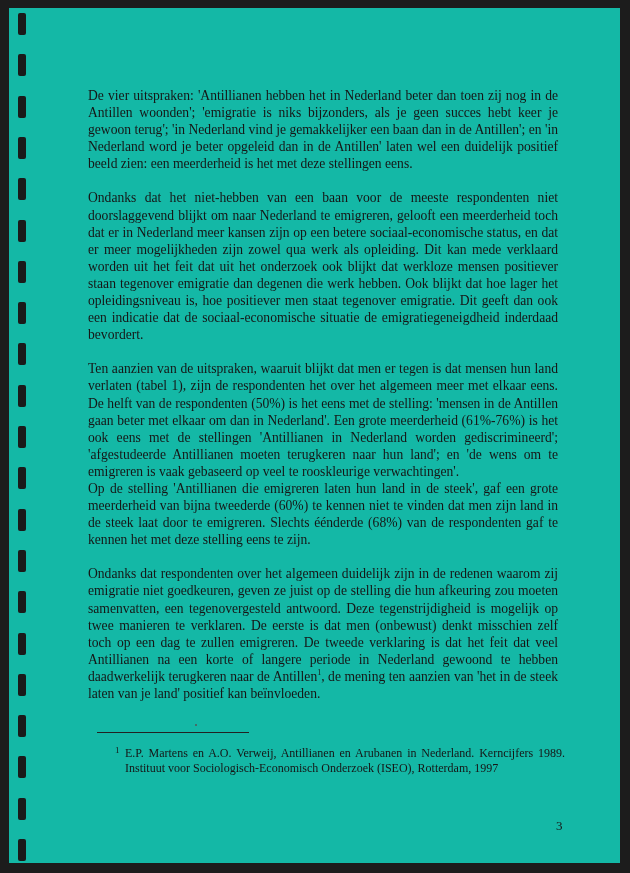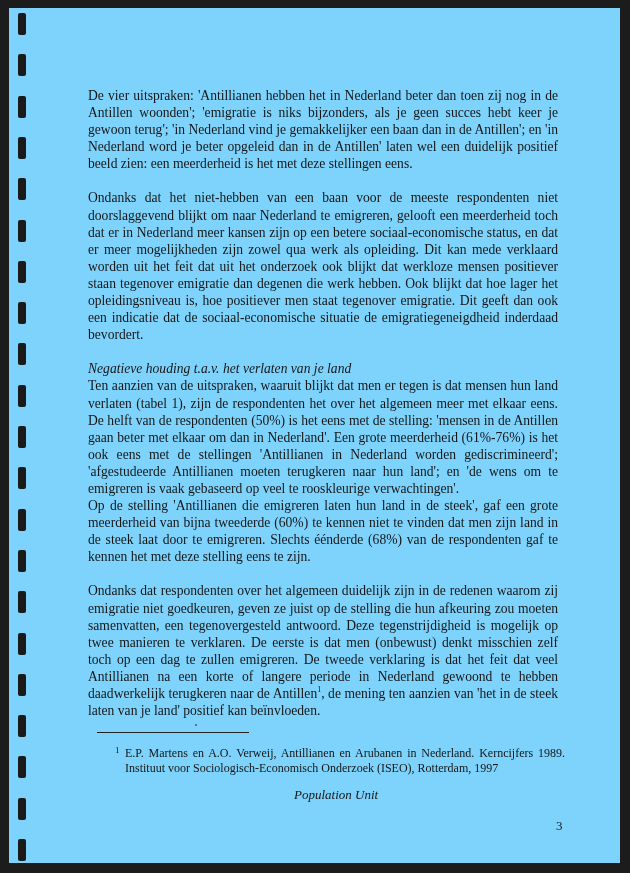--- a/index.html
+++ b/index.html
@@ -8,21 +8,21 @@
       background: #1c1c1c;
       position: relative;
       overflow: hidden;
       font-family: "Liberation Serif", "DejaVu Serif", serif;
       color: #161616;
     }
     .page {
       position: absolute;
       left: 9px; top: 8px;
       width: 611px; height: 855px;
-      background: #7dd3fc;
+      background: #14b8a6;
     }
     .binding {
       position: absolute;
       left: 9px; top: 5px;
       width: 9px; height: 850px;
     }
     .binding .mark {
       position: absolute;
       left: 0; width: 8px; height: 22px;
       background: #1a1a1a;
@@ -109,32 +109,30 @@
       <div class="mark" style="top: 743.4px;"></div>
       <div class="mark" style="top: 784.7px;"></div>
       <div class="mark" style="top: 826px;"></div>
     </div>
 
   <div class="content">
     <p>De vier uitspraken: 'Antillianen hebben het in Nederland beter dan toen zij nog in de Antillen woonden'; 'emigratie is niks bijzonders, als je geen succes hebt keer je gewoon terug'; 'in Nederland vind je gemakkelijker een baan dan in de Antillen'; en 'in Nederland word je beter opgeleid dan in de Antillen' laten wel een duidelijk positief beeld zien: een meerderheid is het met deze stellingen eens.</p>
     <div class="gap"></div>
     <p>Ondanks dat het niet-hebben van een baan voor de meeste respondenten niet doorslaggevend blijkt om naar Nederland te emigreren, gelooft een meerderheid toch dat er in Nederland meer kansen zijn op een betere sociaal-economische status, en dat er meer mogelijkheden zijn zowel qua werk als opleiding. Dit kan mede verklaard worden uit het feit dat uit het onderzoek ook blijkt dat werkloze mensen positiever staan tegenover emigratie dan degenen die werk hebben. Ook blijkt dat hoe lager het opleidingsniveau is, hoe positiever men staat tegenover emigratie. Dit geeft dan ook een indicatie dat de sociaal-economische situatie de emigratiegeneigdheid inderdaad bevordert.</p>
     <div class="gap"></div>
-    <p class="subhead">Negatieve houding t.a.v. het verlaten van je land</p>
     <p>Ten aanzien van de uitspraken, waaruit blijkt dat men er tegen is dat mensen hun land verlaten (tabel 1), zijn de respondenten het over het algemeen meer met elkaar eens. De helft van de respondenten (50%) is het eens met de stelling: 'mensen in de Antillen gaan beter met elkaar om dan in Nederland'. Een grote meerderheid (61%-76%)  is het ook eens met de stellingen 'Antillianen in Nederland worden gediscrimineerd'; 'afgestudeerde Antillianen moeten terugkeren naar hun land'; en 'de wens om te emigreren is vaak gebaseerd op veel te rooskleurige verwachtingen'.</p>
     <p>Op de stelling 'Antillianen die emigreren laten hun land in de steek', gaf een grote meerderheid van bijna tweederde (60%) te kennen niet te vinden dat men zijn land in de steek laat door te emigreren. Slechts éénderde (68%) van de respondenten gaf te kennen het met deze stelling eens te zijn.</p>
     <div class="gap"></div>
     <p><span>Ondanks dat respondenten over het algemeen duidelijk zijn in de redenen waarom zij emigratie niet goedkeuren, geven ze juist op de stelling die hun afkeuring zou moeten samenvatten, een tegenovergesteld antwoord. Deze tegenstrijdigheid is mogelijk op twee manieren te verklaren. De eerste is dat men (onbewust) denkt misschien zelf toch op een dag te zullen emigreren. De tweede verklaring is dat het feit dat veel Antillianen na een korte of langere periode in Nederland gewoond te hebben daadwerkelijk terugkeren naar de Antillen</span><sup>1</sup><span>, de mening ten aanzien van 'het in de steek laten van je land' positief kan beïnvloeden.</span></p>
   </div>
 
   <div class="fn-dot"></div>
   <div class="fn-rule"></div>
 
   <div class="footnote">
     <span class="fn-num">1</span>
     <span>E.P. Martens en A.O. Verweij, Antillianen en Arubanen in Nederland. Kerncijfers 1989. Instituut voor Sociologisch-Economisch Onderzoek (ISEO), Rotterdam, 1997</span>
   </div>
 
   <div class="footer">
-    <div>Population Unit</div>
   </div>
   <div class="page-number">3</div>
 </div>
 
 </body></html>

